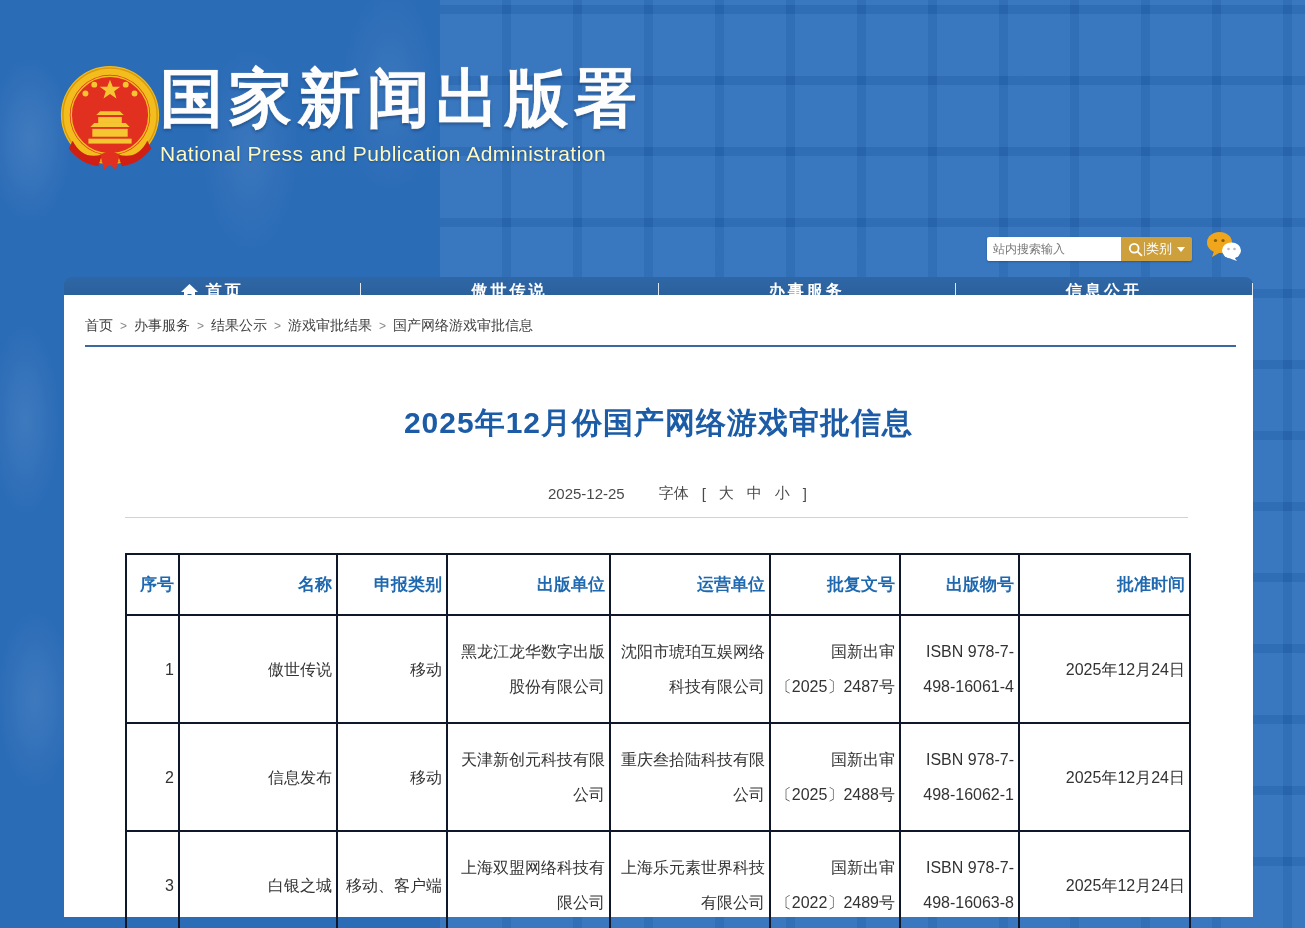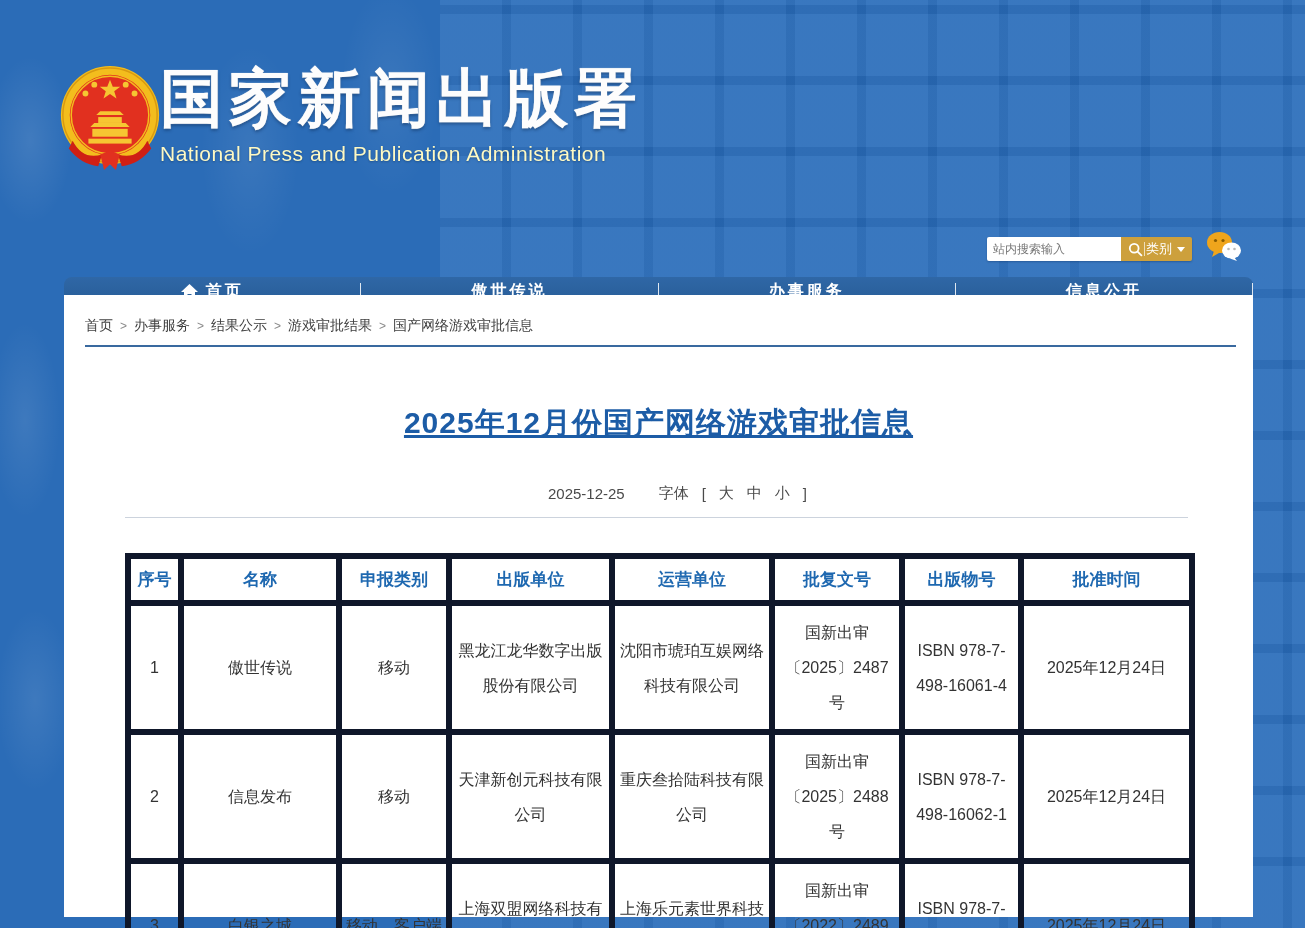--- a/index.html
+++ b/index.html
@@ -74,36 +74,36 @@
   .content {
     position:absolute; left:64px; top:295px; width:1189px; height:622px; z-index:2;
     background:#ffffff;
   }
   .breadcrumb { padding:22px 0 0 21px; font-size:14px; color:#404040; }
   .breadcrumb-item { cursor:pointer; }
   .breadcrumb-separator { color:#8a8a8a; padding:0 7px; font-size:12px; }
   .breadcrumb-rule { margin:10px 0 0 21px; width:1151px; height:2px; background:#39699f; }
   .page-title {
     margin-top:56px; text-align:center; font-size:30px; font-weight:bold;
-    color:#1c5ca6; letter-spacing:1px;text-decoration:underline;
+    color:#1c5ca6; letter-spacing:1px;
   }
   .meta-row {
     margin-top:40px; display:flex; justify-content:center; align-items:center;
     font-size:15px; color:#4a4a4a;padding-left:38px;
   }
   .meta-date { margin-right:34px; }
   .font-size-group { display:flex; align-items:center; gap:13px; }
   .font-size-link { cursor:pointer; }
   .meta-rule { margin:14px 0 0 61px; width:1063px; height:1px; background:#ccd3dd; }
   
   .approval-table {
     margin:35px 0 0 61px; width:1064px; border-collapse:collapse; table-layout:fixed;
   }
   .approval-table th, .approval-table td {
-    border:6px solid #0f172a; text-align:center; vertical-align:middle; padding:9px 4px;
+    border:2px solid #0f172a; text-align:right; vertical-align:middle; padding:18px 4px;
   }
   .approval-table th { height:38px; color:#1e68b0; font-size:17px; font-weight:bold; }
   .approval-table td { height:108px; color:#333; font-size:16px; line-height:35px; }
 </style>
 </head>
 <body>
 
 <div class="bg-layer">
   <div class="calligraphy-strip"></div>
   <div class="seal-grid"></div>

